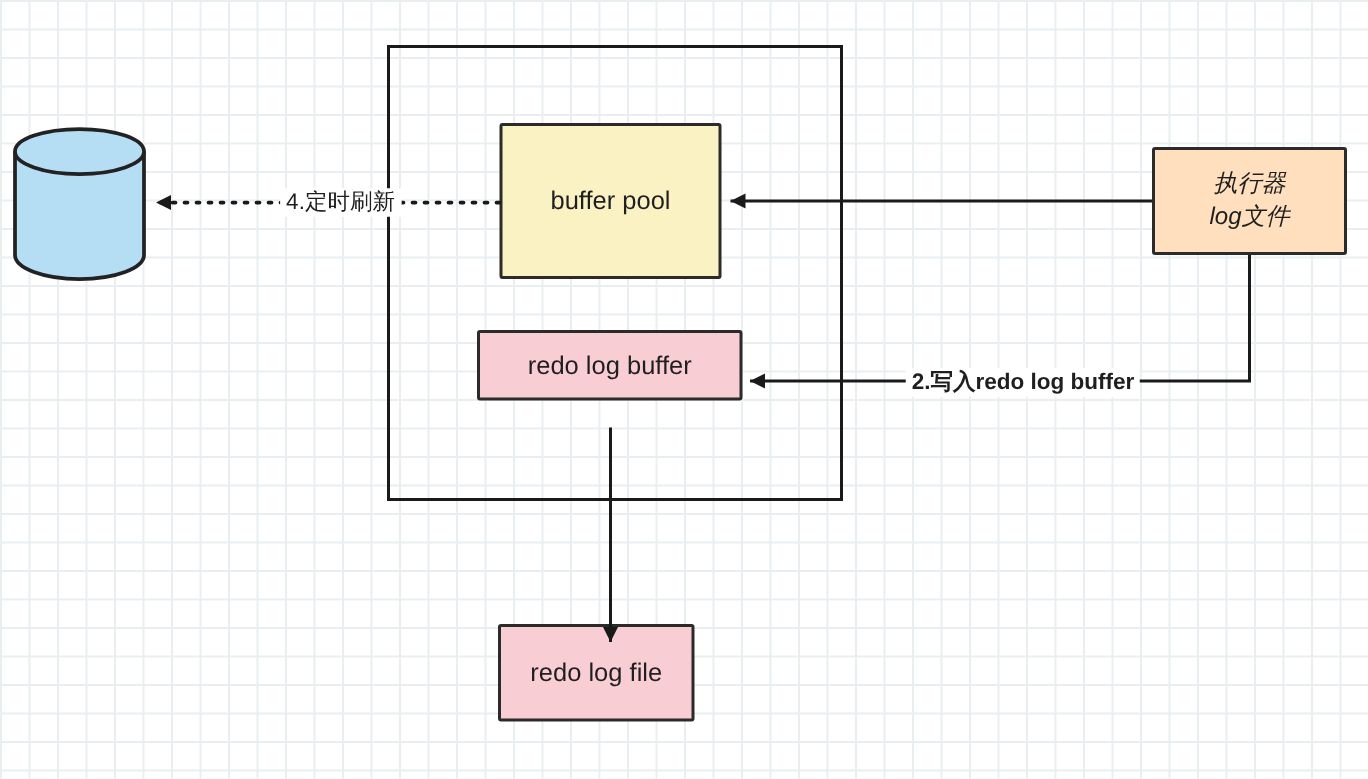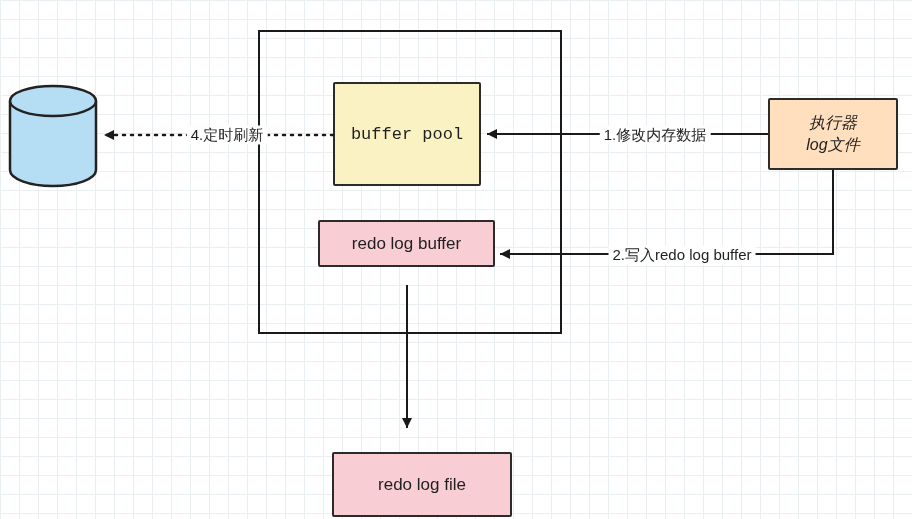--- a/index.html
+++ b/index.html
@@ -34,30 +34,29 @@
   #outer-box {
     left: 258px; top: 30px;
     width: 300px; height: 300px;
     border: 2px solid #1a1a1a;
     background: transparent;
   }
   #buffer-pool {
     left: 333px; top: 82px;
     width: 148px; height: 104px;
     background: #fbf2c4;
-    font-family: Liberation Mono, monospace;
   }
   #redo-log-buffer {
     left: 318px; top: 220px;
     width: 177px; height: 47px;
     background: #f9cdd4;
   }
   #redo-log-file {
-    left: 332px; top: 452px;
-    width: 180px; height: 65px;
+    left: 332px; top: 416px;
+    width: 131px; height: 65px;
     background: #f9cdd4;
     text-align: right;
   }
   #executor {
     left: 768px; top: 98px;
     width: 130px; height: 72px;
     background: #ffdfbd;
     flex-direction: column;
     line-height: 1.35;
     font-size: 16px;
@@ -123,20 +122,19 @@
 
     <line x1="768" y1="134" x2="487" y2="134" stroke="#1a1a1a" stroke-width="2" marker-end="url(#arrow)"></line>
 
     <path d="M833 170 L833 254 L500 254" fill="none" stroke="#1a1a1a" stroke-width="2" marker-end="url(#arrow)"></path>
 
     <line x1="407" y1="285" x2="407" y2="428" stroke="#1a1a1a" stroke-width="2" marker-end="url(#arrow)"></line>
 
     <line x1="333" y1="135" x2="104" y2="135" stroke="#1a1a1a" stroke-width="2.5" stroke-dasharray="2 6" stroke-linecap="round" marker-end="url(#arrow)"></line>
   </svg>
 
-  <div class="edge-label" style="left:655px; top:135px;">1.修改内存数据</div>
 
-  <div class="edge-label" style="left:682px; top:255px;">2.写入redo log buffer</div>
+  <div class="edge-label" style="left:682px; top:255px;font-weight:bold;">2.写入redo log buffer</div>
 
 
   <div class="edge-label" style="left:227px; top:135px;">4.定时刷新</div>
 
 </div>
 
 </body></html>

